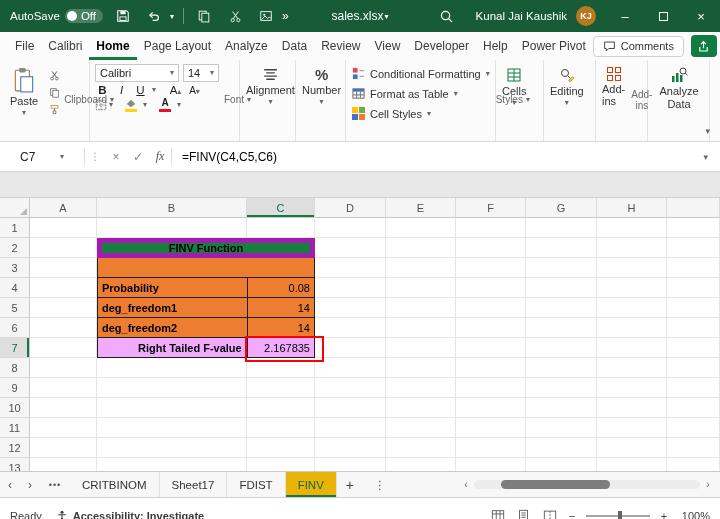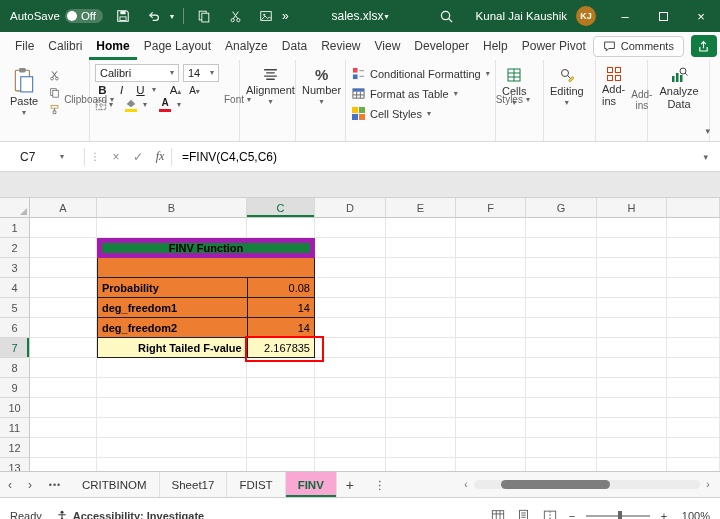--- a/index.html
+++ b/index.html
@@ -87,34 +87,34 @@
   .glayer { position:absolute; inset:0; display:grid; grid-template-columns:var(--cols); grid-auto-rows:20px; }
   .rowh { background:#F5F5F5; border-right:1px solid #C9C9C9; border-bottom:1px solid #D9D9D9; display:flex; align-items:center; justify-content:center; font-size:11px; color:#505050; }
   .rowh.sel { background:#DEDEDE; color:#0E6B3C; box-shadow:inset -2px 0 0 #107C41; }
   .gcell { border-right:1px solid #E6E6E6; border-bottom:1px solid #E6E6E6; background:#fff; }
   .data-layer { position:absolute; inset:0; display:grid; grid-template-columns:var(--cols); grid-auto-rows:20px; z-index:2; }
   .wcell { font-size:11px; display:flex; align-items:center; color:#000; }
   .w-title { grid-area:2/3/3/5; background:#15803d; justify-content:center; font-weight:bold; border:5px solid #a21caf; }
   .w-band  { grid-area:3/3/4/5; background:#ED7D31; border:1px solid #1f1f1f; border-top:none; }
   .w-label { background:#ED7D31; font-weight:bold; padding-left:4px; border-left:1px solid #1f1f1f; border-bottom:1px solid #1f1f1f; }
   .w-value { background:#ED7D31; justify-content:flex-end; padding-right:4px; border-left:1px solid #1f1f1f; border-right:1px solid #1f1f1f; border-bottom:1px solid #1f1f1f; }
-  .blue { background:#fef9c3;padding-left:40px; }
+  .blue { background:#f0abfc;padding-left:40px; }
   .r4l{grid-area:4/3/5/4} .r4v{grid-area:4/4/5/5}
   .r5l{grid-area:5/3/6/4} .r5v{grid-area:5/4/6/5}
   .r6l{grid-area:6/3/7/4} .r6v{grid-area:6/4/7/5}
   .r7l{grid-area:7/3/8/4} .r7v{grid-area:7/4/8/5}
   .red-box { grid-area:7/4/8/5; border:2px solid #FF0000; margin:-2px -9px -4px -2px; z-index:3; pointer-events:none; }
 
   
   .sheetbar { height:26px; background:#F7F7F7; border-top:1px solid #C9C9C9; display:flex; align-items:stretch; font-size:11.5px; color:#333; }
   .nav { width:20px; display:flex; align-items:center; justify-content:center; color:#555; font-size:12px; }
   .dots { width:30px; display:flex; align-items:center; justify-content:center; color:#555; font-size:9px; letter-spacing:1px; }
   .stab-list { display:flex; align-items:stretch; }
   .stab { padding:0 12px; display:flex; align-items:center; border-right:1px solid #E0E0E0; white-space:nowrap; }
-  .stab.active { background:#f9a8d4; color:#0E6B3C; font-weight:bold; box-shadow:inset 0 -2px 0 #107C41; }
+  .stab.active { background:#eab308; color:#0E6B3C; font-weight:normal; box-shadow:inset 0 -2px 0 #107C41; }
   .add-tab { width:26px; display:flex; align-items:center; justify-content:center; font-size:14px; color:#444; }
   .kebab { width:34px; display:flex; align-items:center; justify-content:center; color:#555; }
   .hscroll { margin-left:auto; display:flex; align-items:center; width:262px; padding-right:4px; }
   .hs-arrow { width:16px; text-align:center; color:#666; font-size:10px; }
   .hs-track { flex:1; height:9px; background:#ECECEC; border-radius:5px; position:relative; }
   .hs-thumb { position:absolute; left:12%; width:48%; top:0; bottom:0; background:#7d7d7d; border-radius:5px; }
 
   
   .statusbar { height:36px; background:#FFFFFF; border-top:1px solid #D0D0D0; display:flex; align-items:center; font-size:11px; color:#3b3b3b; }
   .sb-left { display:flex; align-items:center; gap:14px; padding-left:10px; }

